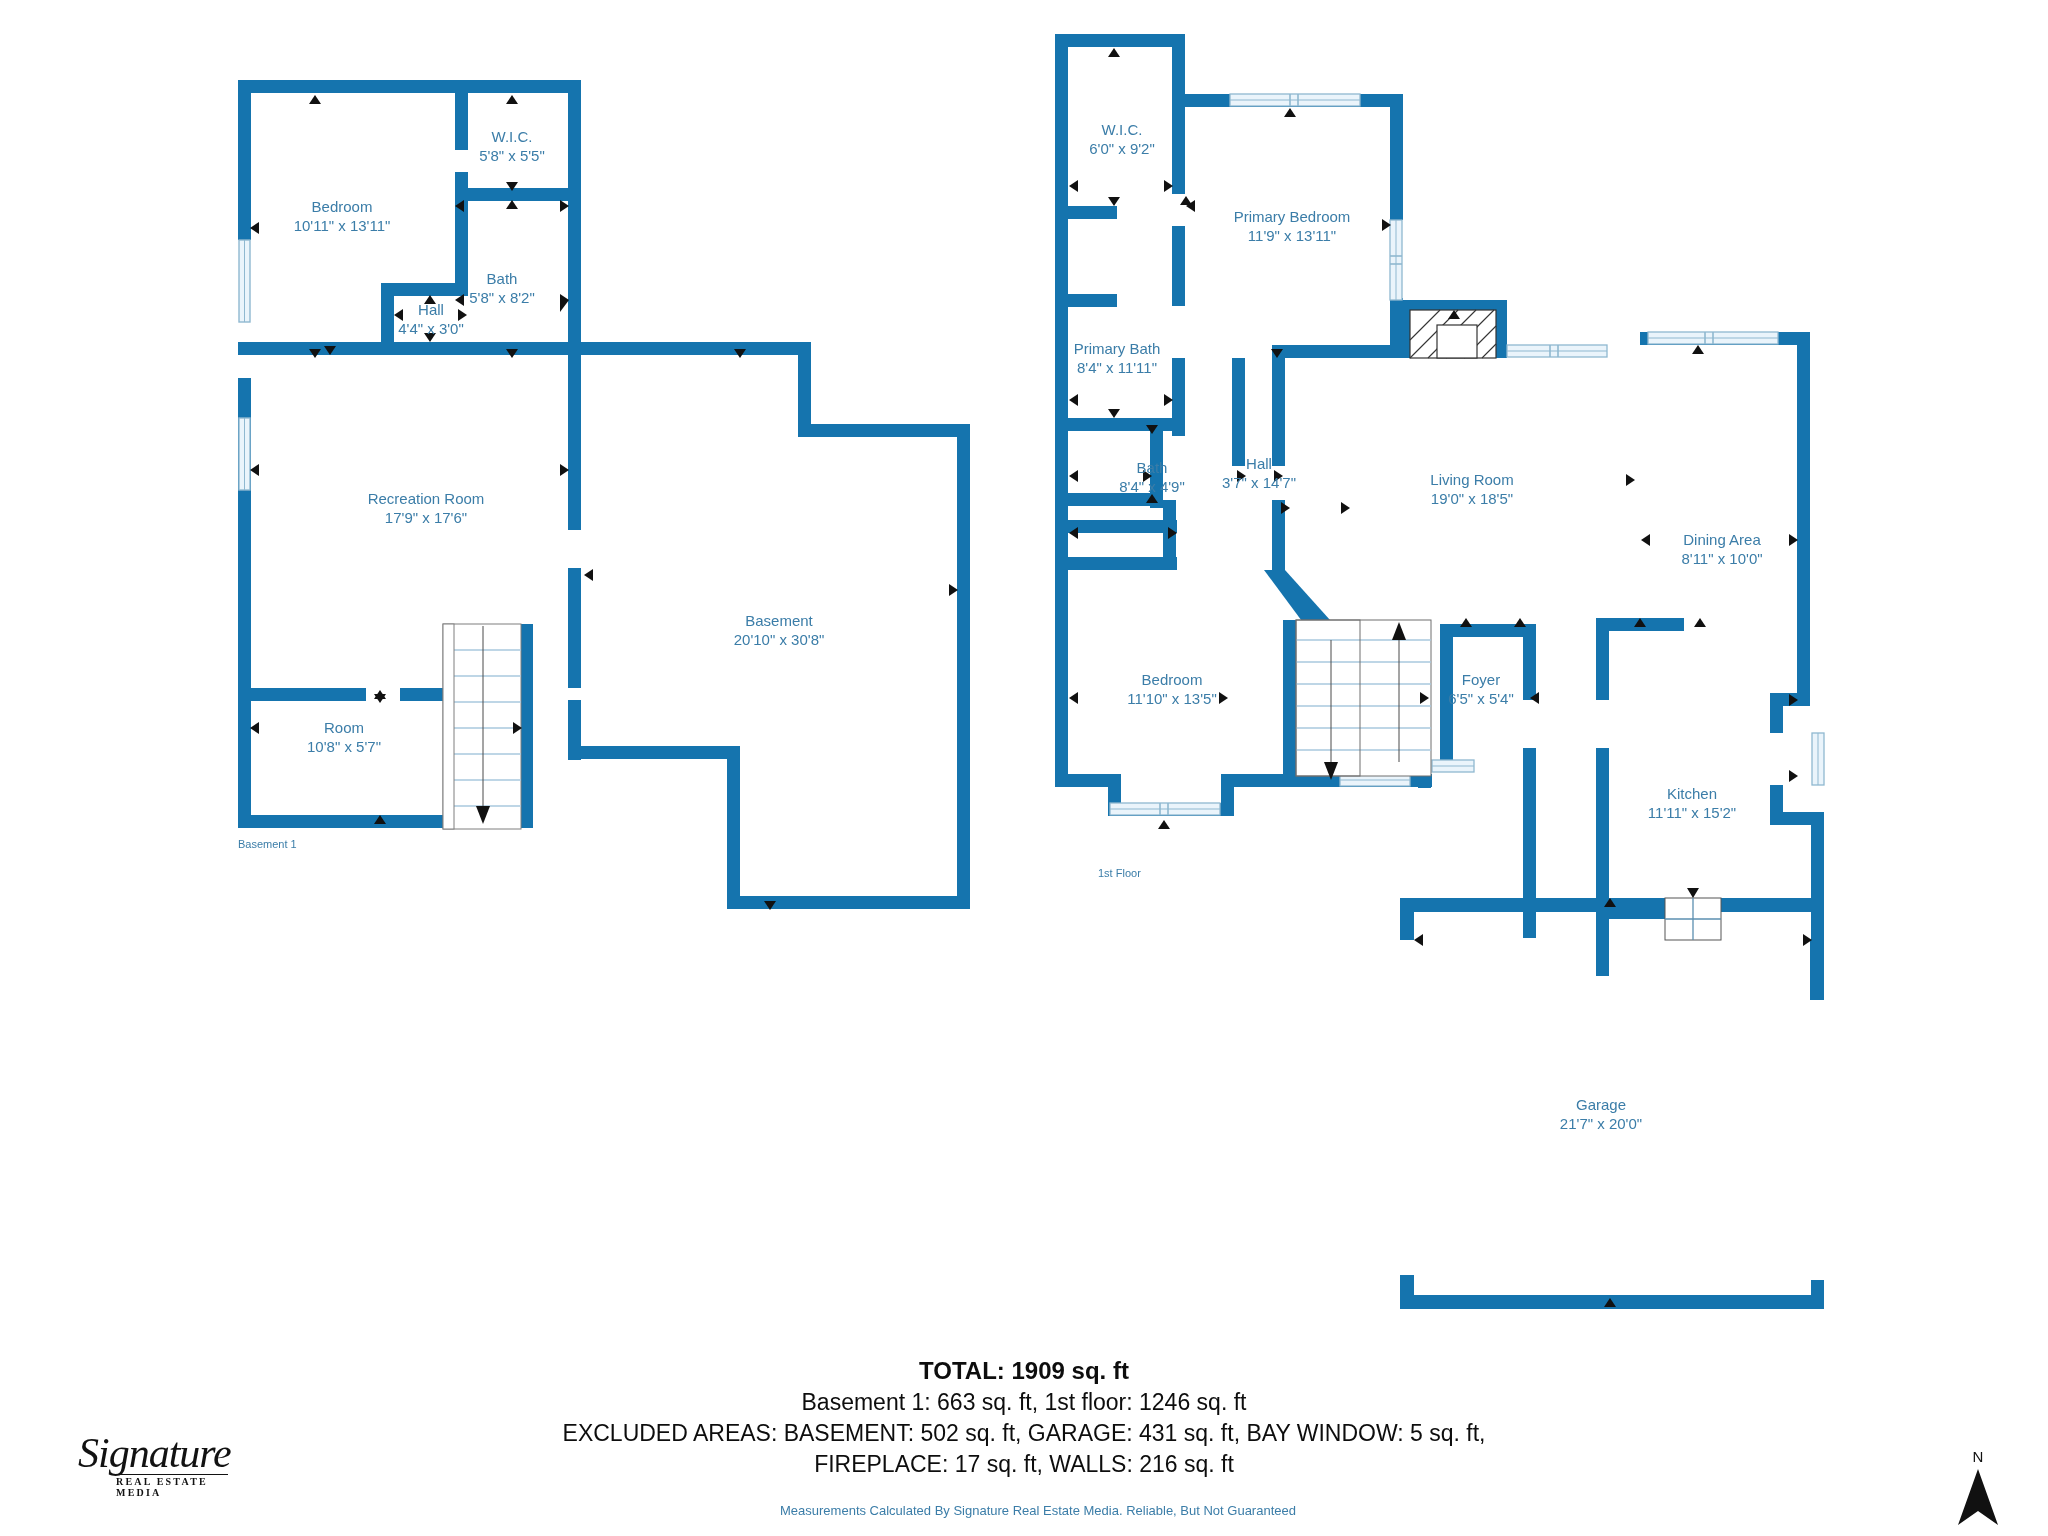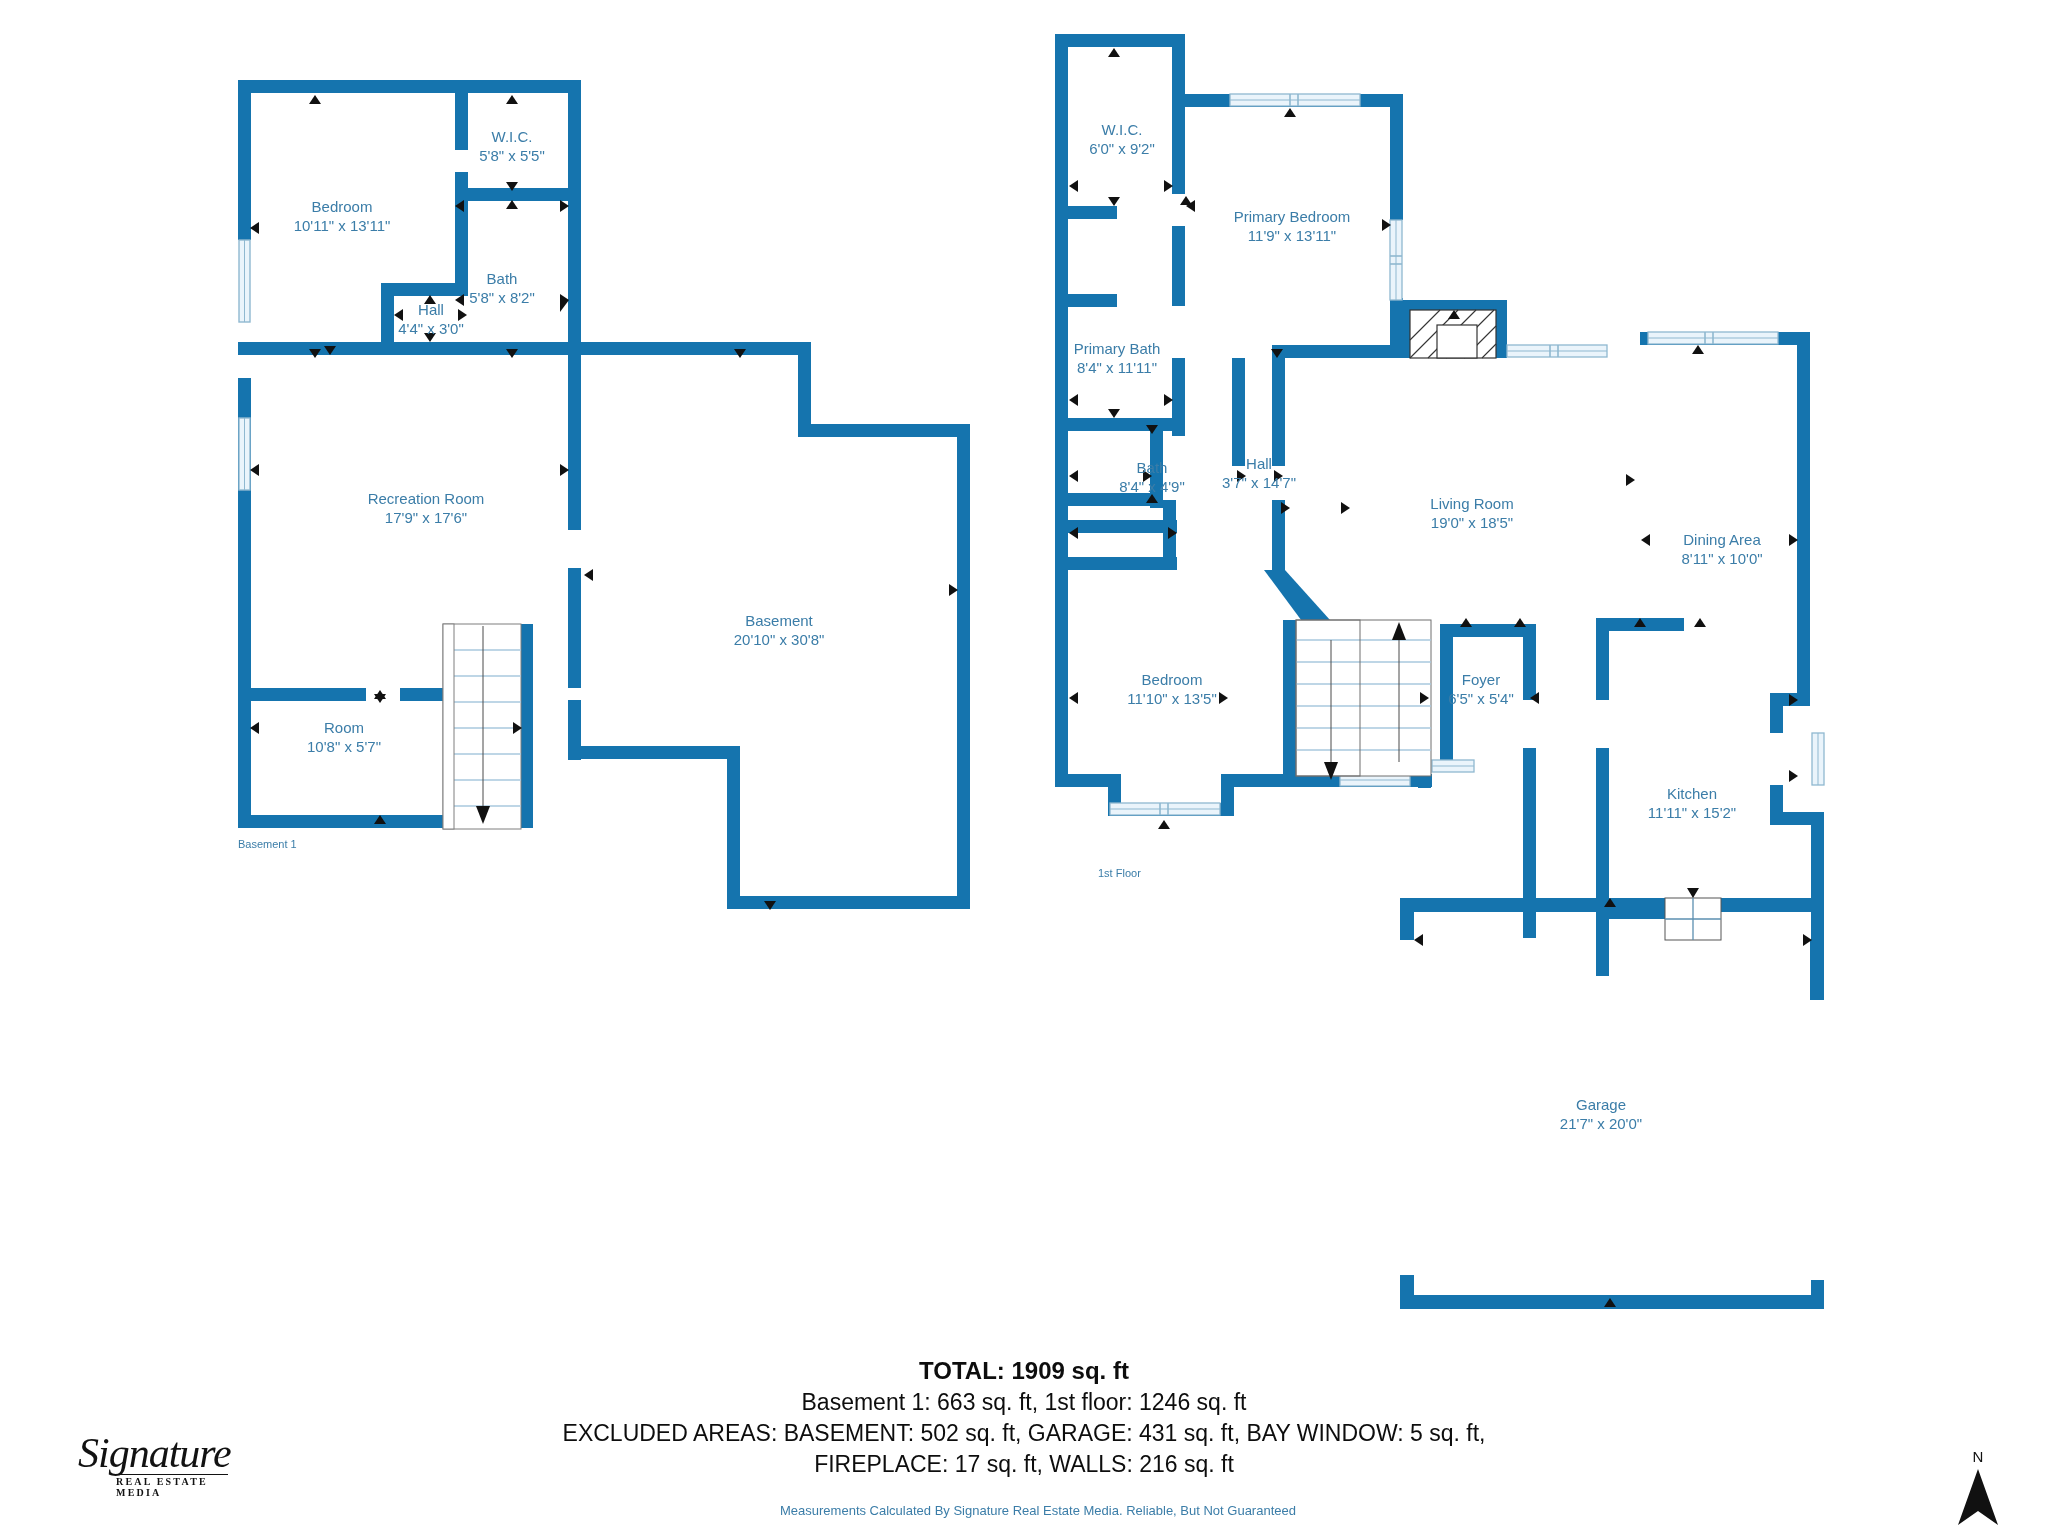--- a/index.html
+++ b/index.html
@@ -408,21 +408,21 @@
   <span class="rdim">8'4" x 11'11"</span>
 </div>
 <div class="room-label" style="left:1152px;top:478px;">
   <span class="rname">Bath</span>
   <span class="rdim">8'4" x 4'9"</span>
 </div>
 <div class="room-label" style="left:1259px;top:474px;">
   <span class="rname">Hall</span>
   <span class="rdim">3'7" x 14'7"</span>
 </div>
-<div class="room-label" style="left:1472px;top:490px;margin-top:24px;">
+<div class="room-label" style="left:1472px;top:490px;">
   <span class="rname">Living Room</span>
   <span class="rdim">19'0" x 18'5"</span>
 </div>
 <div class="room-label" style="left:1722px;top:550px;">
   <span class="rname">Dining Area</span>
   <span class="rdim">8'11" x 10'0"</span>
 </div>
 <div class="room-label" style="left:1172px;top:690px;">
   <span class="rname">Bedroom</span>
   <span class="rdim">11'10" x 13'5"</span>

